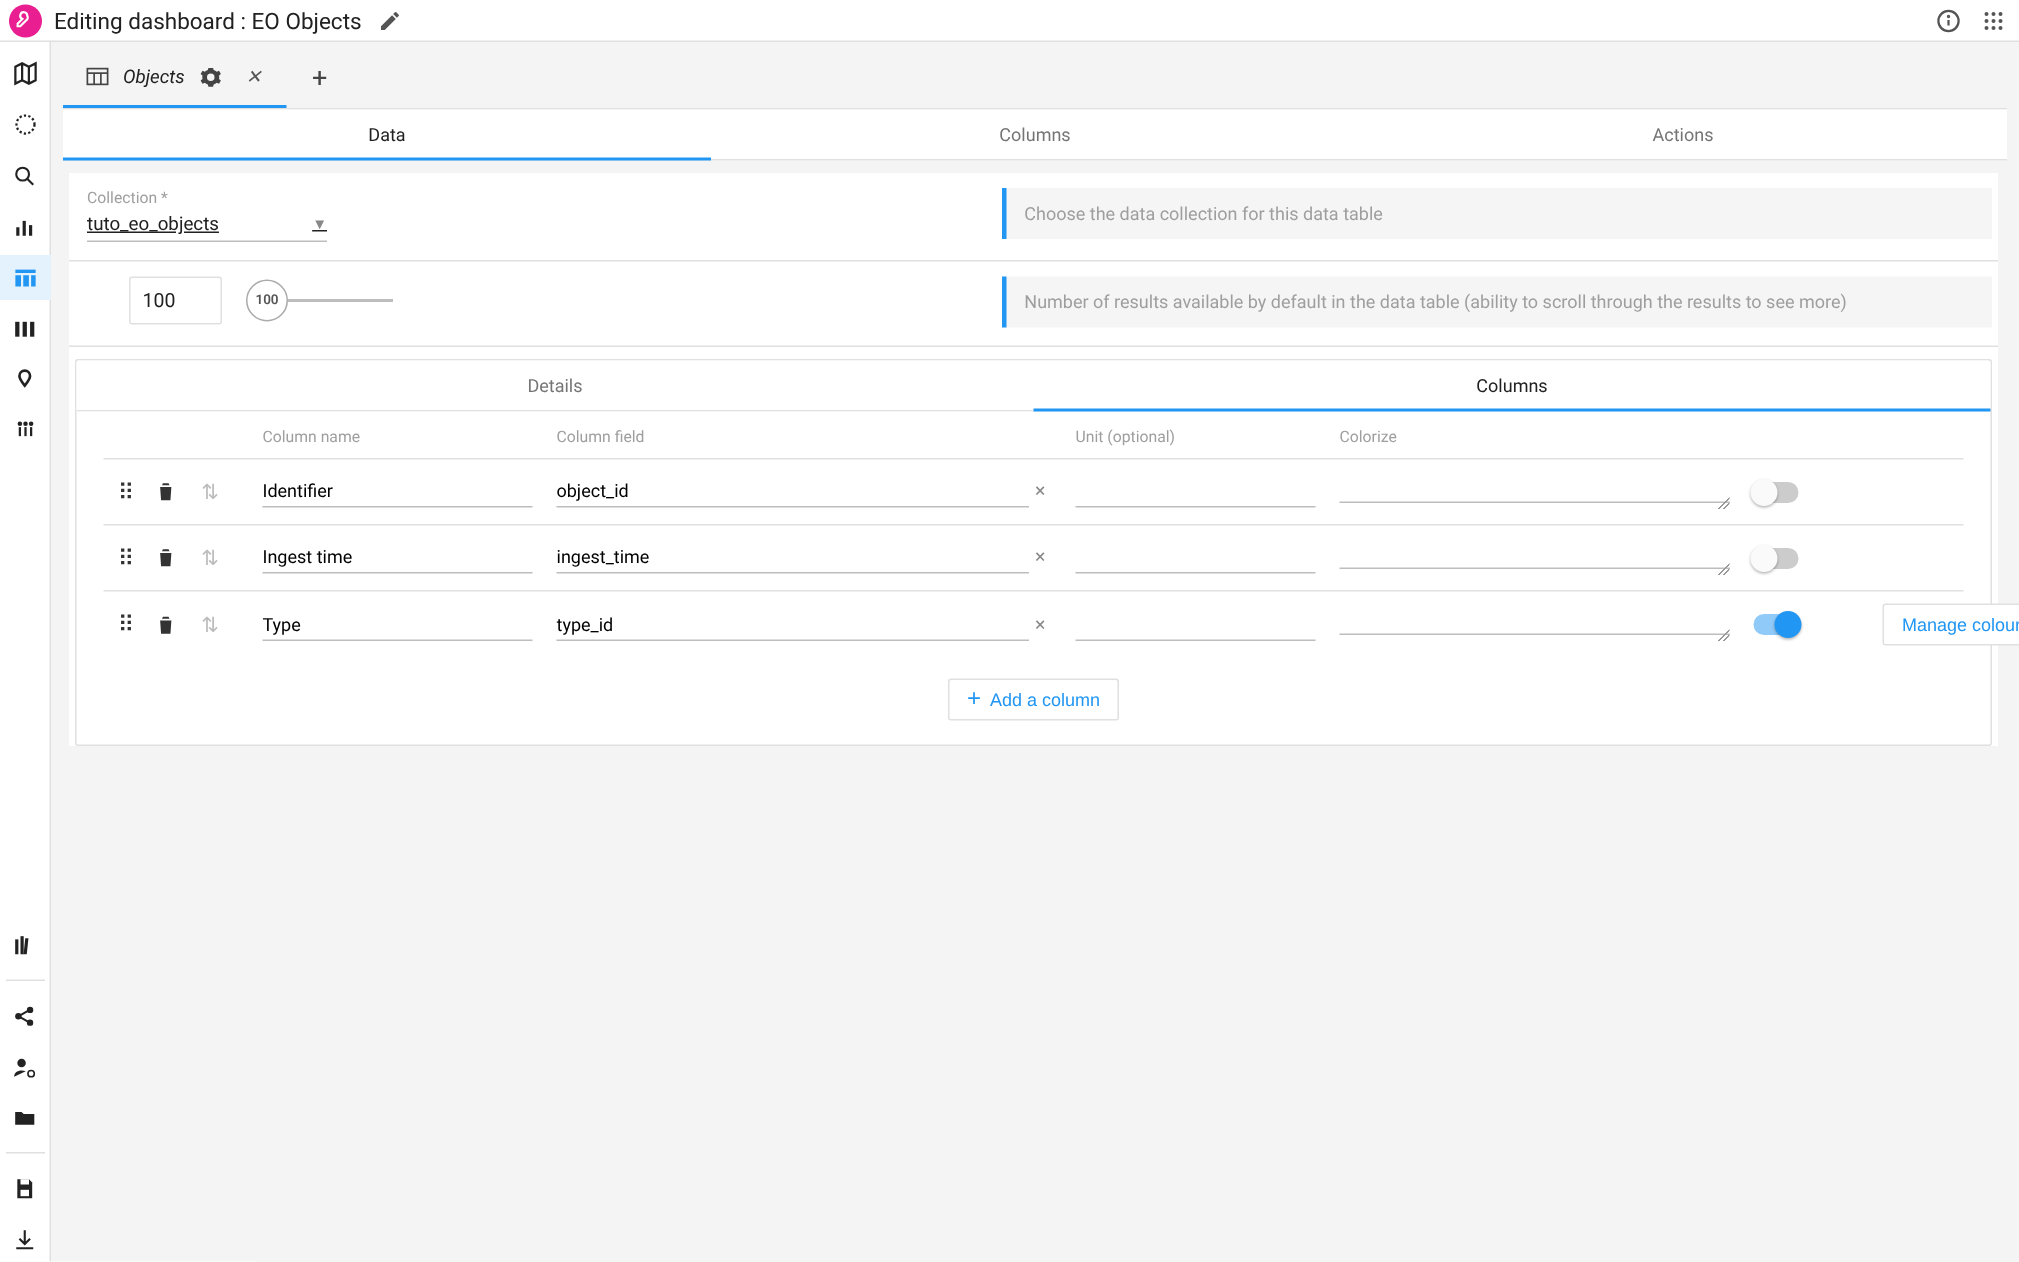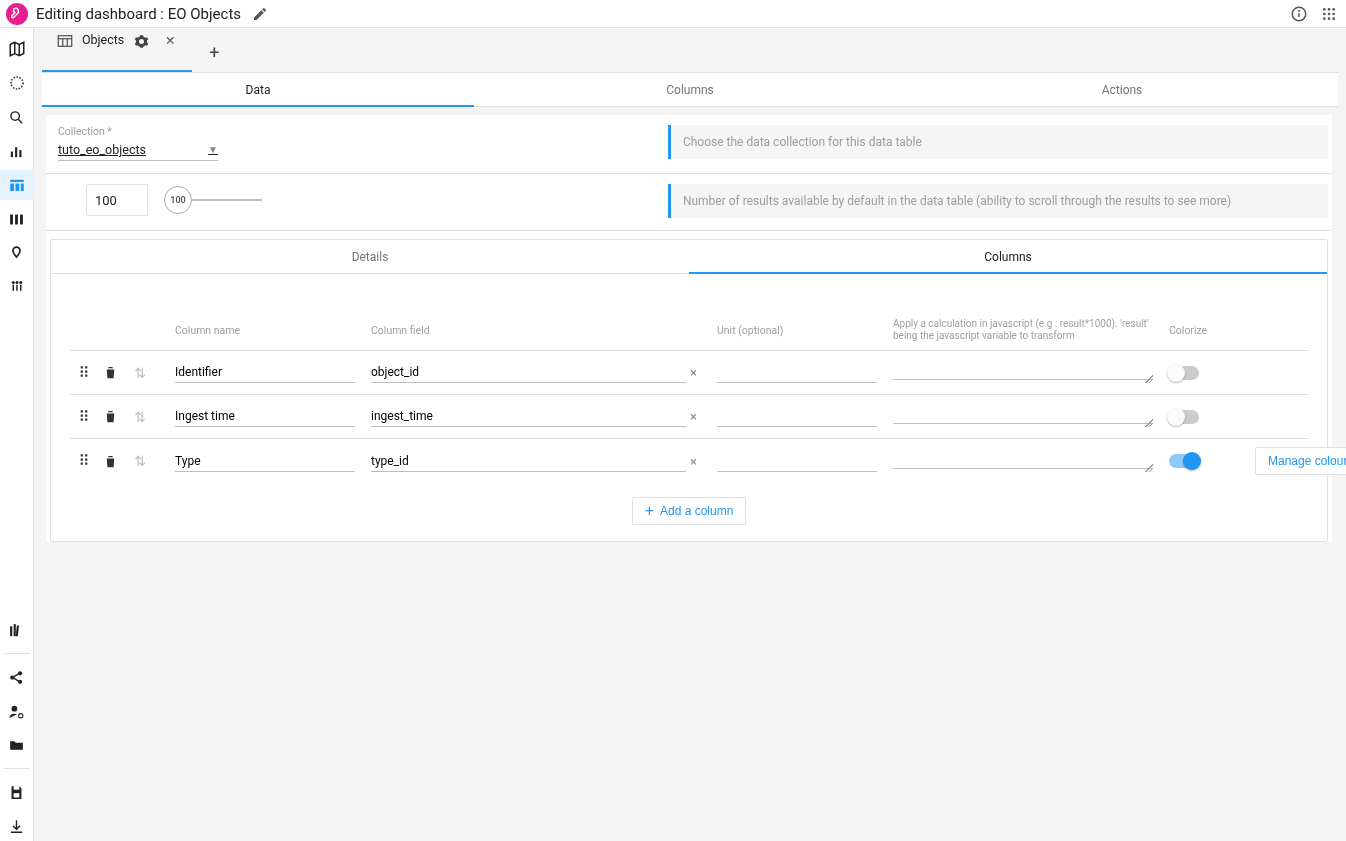--- a/index.html
+++ b/index.html
@@ -23,21 +23,21 @@
 
   .body { flex:1; display:flex; min-height:0; }
   .sidebar { width:34px; background:#fff; border-right:1px solid var(--border); display:flex; flex-direction:column; align-items:center; padding-top:6px; gap:4px;}
   .sidebar .sicon { width:34px; height:30px; display:flex; align-items:center; justify-content:center; color:#222; font-size:17px;}
   .sidebar .sicon.active { background:#e3f2fd; color:var(--accent); }
   .sidebar hr { width:26px; border:none; border-top:1px solid var(--border); margin:4px 0;}
   .side-bottom-gap { flex:1; }
 
   .main { flex:1; display:flex; flex-direction:column; background:#f4f4f4; min-width:0;}
   .tabbar { height:44px; display:flex; align-items:flex-end; padding:0 8px; gap:2px;}
-  .tab { display:flex; gap:8px; padding:0 14px; height:40px; font-size:12.5px; color:var(--text); }
+  .tab { display:flex; align-items:center; gap:8px; padding:0 14px; height:40px; font-size:12.5px; color:var(--text);font-style:italic; }
   .tab.active { border-bottom:2px solid var(--accent); }
   .tab .ticon { width:18px; height:18px; display:flex; align-items:center; justify-content:center; color:#444;}
   .tab .close { width:16px; height:16px; display:flex; align-items:center; justify-content:center; color:#555; margin-left:4px;}
   .add-tab { width:40px; display:flex; align-items:center; justify-content:center; color:#444; font-size:18px; height:40px;}
   .panel-divider { height:1px; background:var(--border); margin:0 8px;}
 
   .subtabs { height:34px; display:flex; border-bottom:1px solid var(--border); margin:0 8px; background:#fff;}
   .subtab-row { display:flex; width:100%; }
   .subtab { flex:1; display:flex; align-items:center; justify-content:center; font-size:12px; color:var(--text-secondary); position:relative; cursor:pointer;}
   .subtab.active { color:var(--text); }
@@ -59,21 +59,21 @@
   .table-size-row { display:flex; align-items:center; gap:16px;margin-left:28px; }
   .num-box { width:62px; height:32px; border:1px solid var(--border); border-radius:2px; display:flex; align-items:center; padding:0 8px; font-size:13px;}
   .slider-wrap { display:flex; align-items:center; gap:0; }
   .slider-thumb { width:28px; height:28px; border:1px solid #aaa; border-radius:50%; display:flex; align-items:center; justify-content:center; font-size:9px; background:#fff; font-weight:600; color:#555;}
   .slider-track { width:70px; height:2px; background:#bdbdbd; }
 
   .card { margin:8px 4px 8px 4px; border:1px solid var(--border); border-radius:2px; }
   .card .subtabs { margin:0; border-top-left-radius:2px; border-top-right-radius:2px; }
   .coltable { padding:10px 18px 6px 18px; }
   .colhead, .colrow { display:grid; grid-template-columns: 90px 180px 330px 160px 260px 70px 150px; gap:16px; align-items:center; }
-  .colhead { font-size:10.5px; color:var(--text-hint); padding:0 0 8px 0; border-bottom:1px solid var(--border);margin-top:34px;}
+  .colhead { font-size:10.5px; color:var(--text-hint); padding:0 0 8px 0; border-bottom:1px solid var(--border);}
   .colhead .sub { font-size:10px; line-height:1.2; }
   .colrow { min-height:44px; border-bottom:1px solid var(--border); }
   .colrow:last-child { border-bottom:none;}
   .row-actions { display:flex; align-items:center; gap:10px; color:#333; font-size:15px; padding-left:6px;}
   .row-actions .drag, .row-actions .del, .row-actions .sort { width:18px; text-align:center; }
   .row-actions .sort { color:#bdbdbd; font-size:14px;}
   .uline-inp { border:none; border-bottom:1px solid #bdbdbd; font-size:12px; padding:3px 0; width:100%; outline:none; font-family:inherit;}
   .clear-x { font-size:13px; color:#888; margin-left:auto; padding:0 4px;}
   .textarea-stub { border:none; border-bottom:1px solid #bdbdbd; height:18px; width:100%; resize:none; font-family:inherit; font-size:11px; outline:none; position:relative;}
   .resize-grip { position:relative; }
@@ -316,21 +316,20 @@
                     <span>Columns</span>
                   </div>
             </div>
           </div>
           <div class="coltable">
             <div class="colhead">
               <div></div>
               <div>Column name</div>
               <div>Column field</div>
               <div>Unit (optional)</div>
-              <div class="sub">Apply a calculation in javascript (e.g : result*1000). 'result' being the javascript variable to transform</div>
               <div>Colorize</div>
               <div></div>
             </div>
 
             <div id="col-rows">
                   <div class="colrow">
     <div class="row-actions">
       <span class="drag">⠿</span>
       <span class="del">
                         <svg width="15" height="15" viewBox="0 0 24 24" fill="currentColor">

